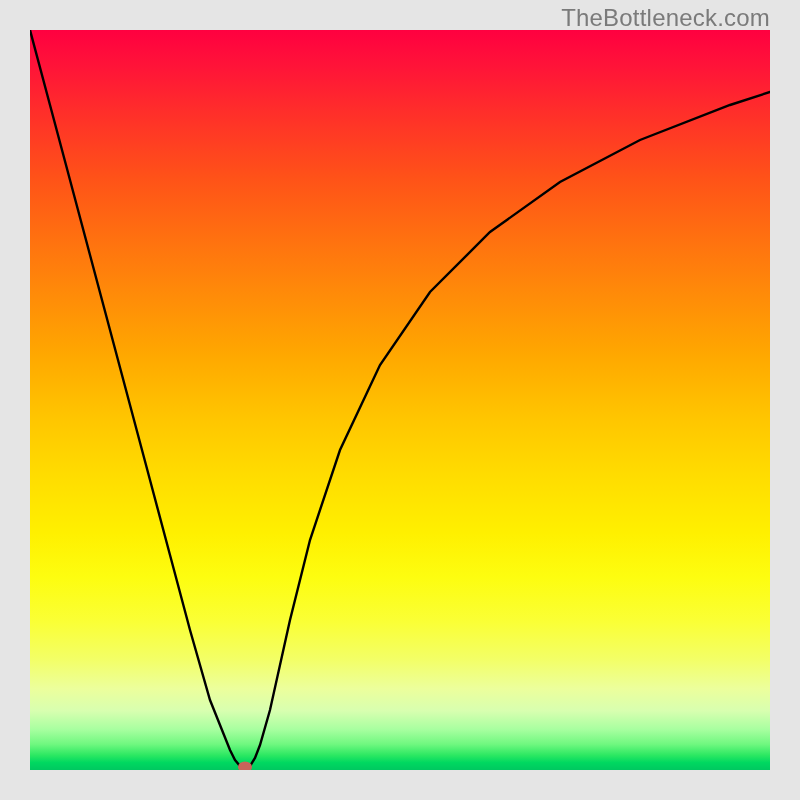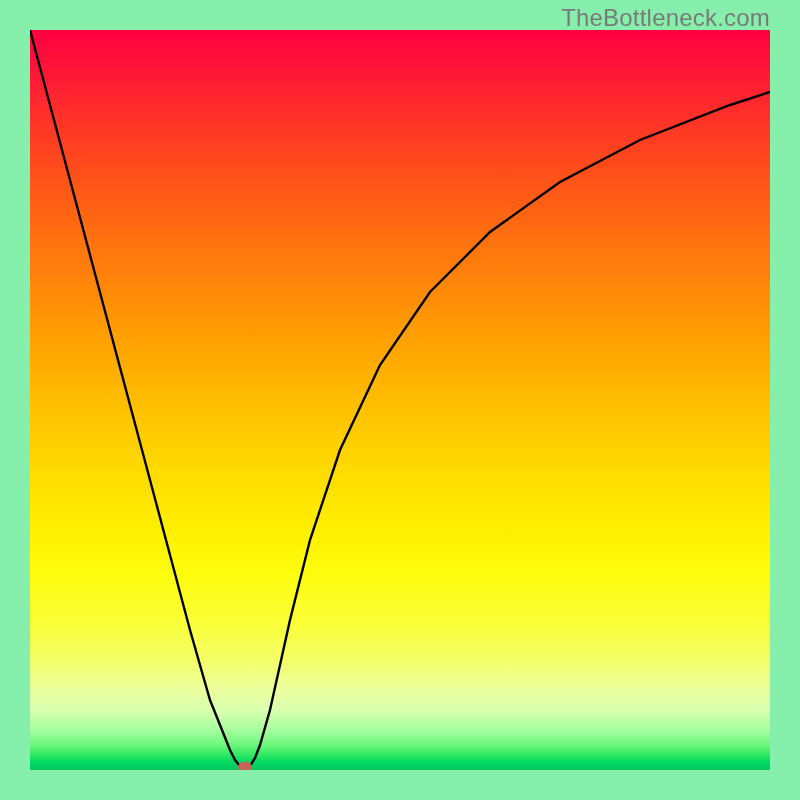--- a/index.html
+++ b/index.html
@@ -8,21 +8,21 @@
     width: 800px;
     height: 800px;
     overflow: hidden;
     background: #000;
     font-family: Arial, Helvetica, sans-serif;
   }
   .frame {
     position: relative;
     width: 800px;
     height: 800px;
-    background: #86efac;
+    background: #e5e5e5;
   }
   .plot-area {
     position: absolute;
     left: 30px;
     top: 30px;
     width: 740px;
     height: 740px;
     overflow: hidden;
   }
   .gradient {

